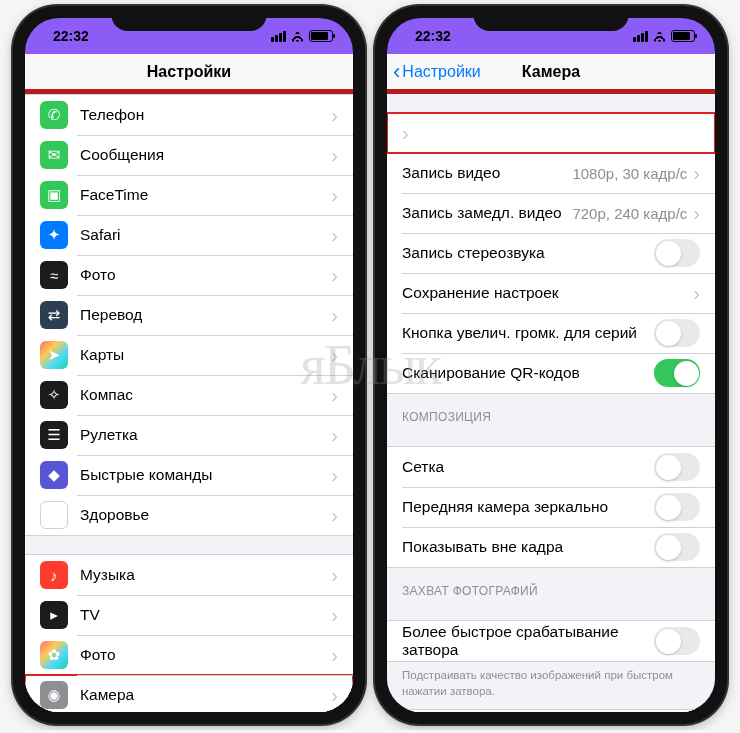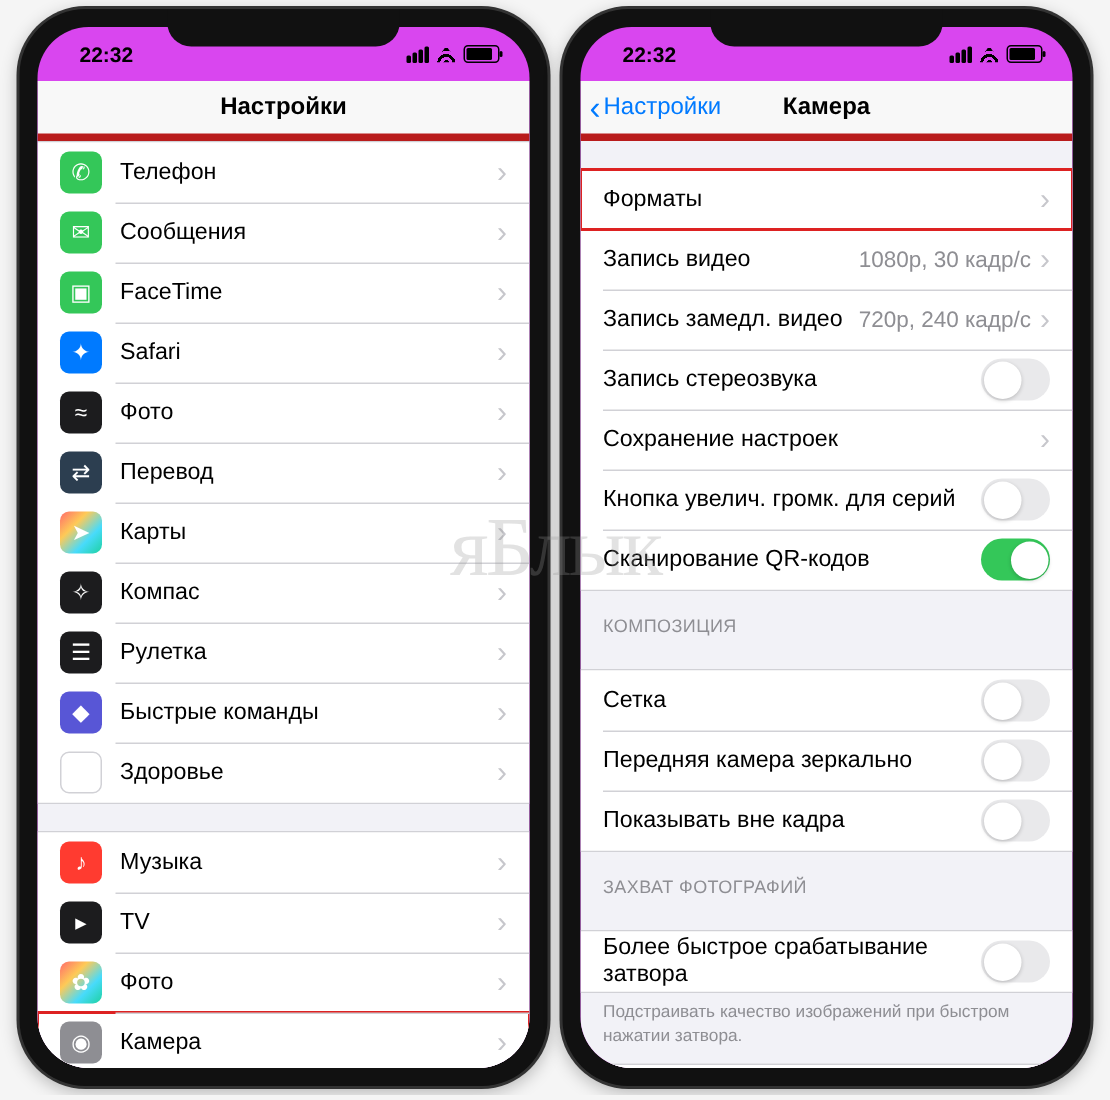--- a/index.html
+++ b/index.html
@@ -21,21 +21,21 @@
     height: 718px;
     background: #111;
     border-radius: 44px;
     padding: 12px;
     box-shadow: 0 0 0 2px #333, 0 3px 12px rgba(0,0,0,0.3);
     position: relative;
   }
   .screen {
     width: 100%;
     height: 100%;
-    background: #d946ef;
+    background: #8b5cf6;
     border-radius: 34px;
     overflow: hidden;
     position: relative;
     display: flex;
     flex-direction: column;
   }
   .notch {
     position: absolute;
     top: 0;
     left: 50%;
@@ -292,21 +292,20 @@
         <div class="back-btn">
           <span class="chev">‹</span>
           <span>Настройки</span>
         </div>
         <span class="nav-title">Камера</span>
       </div>
       <div class="content">
         <div class="spacer-sm"></div>
         <div class="group" id="right-s1">
             <div class="row highlighted">
-              <span class="label">Форматы</span>
               <span class="chevron">›</span>
             </div>
             <div class="row">
               <span class="label">Запись видео</span>
               <span class="detail">1080p, 30 кадр/с</span>
               <span class="chevron">›</span>
             </div>
             <div class="row">
               <span class="label">Запись замедл. видео</span>
               <span class="detail">720p, 240 кадр/с</span>

